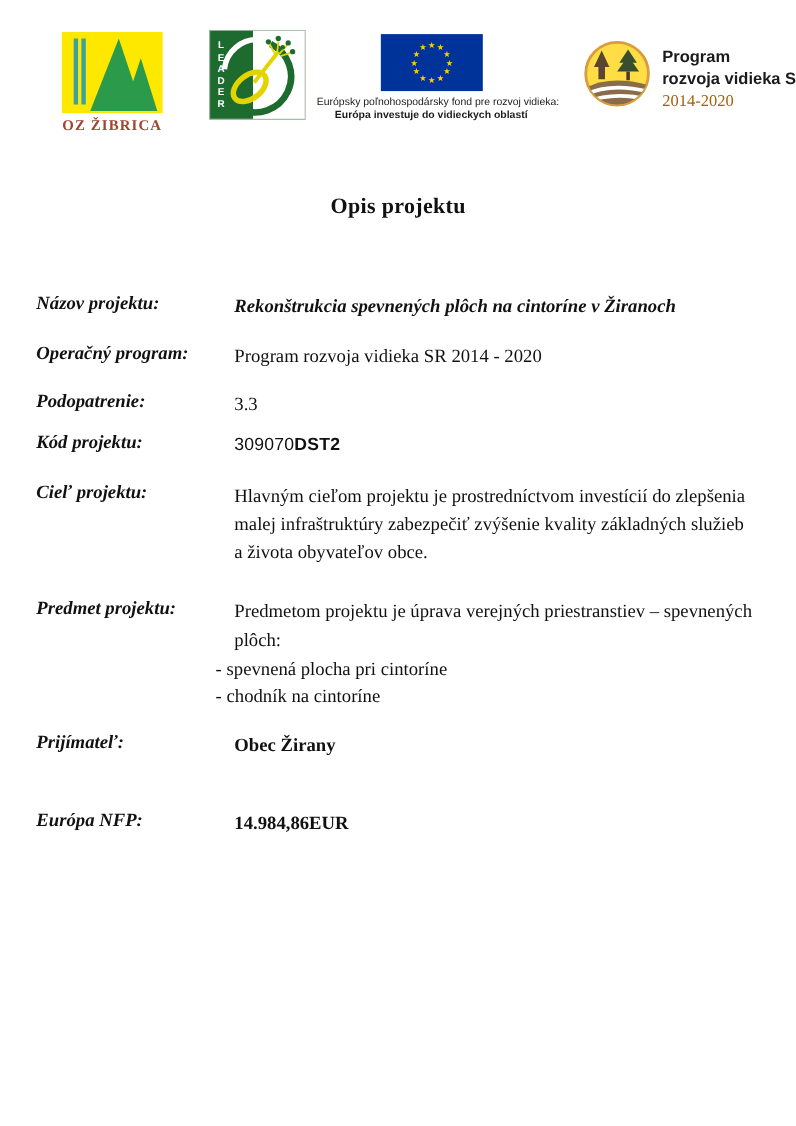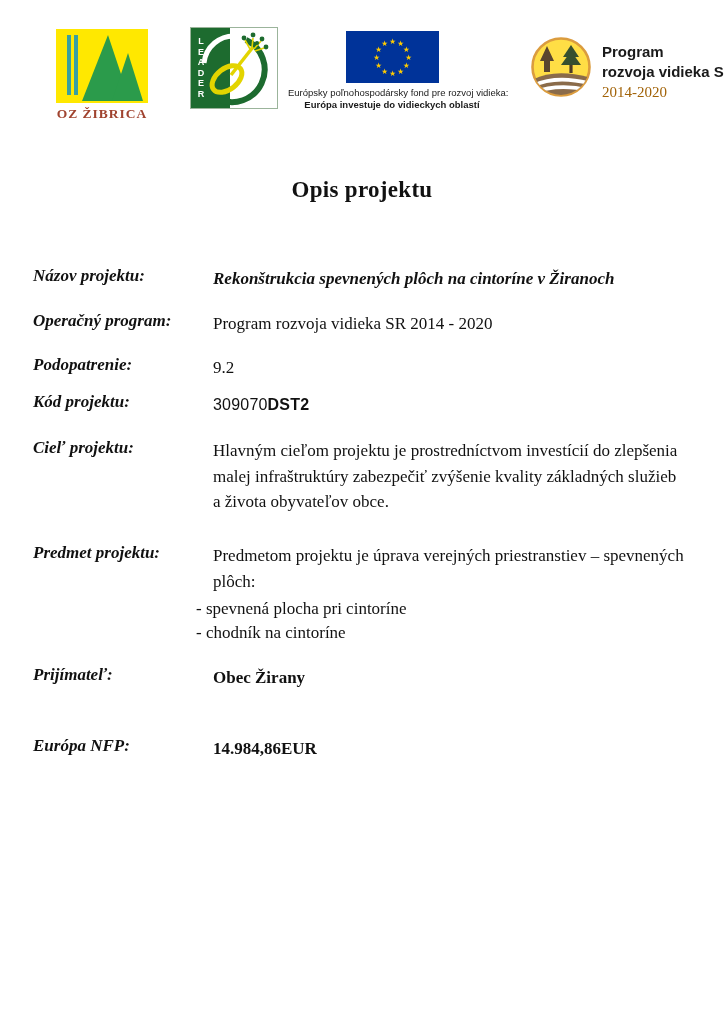--- a/index.html
+++ b/index.html
@@ -46,21 +46,21 @@
     margin-left:10px;padding-top:6px;
     font-family:"Liberation Sans", sans-serif;
     font-size:15px;font-weight:bold;line-height:20px;color:#1a1a1a;
     white-space:nowrap;
   }
   .prv-year{color:#a16207;font-weight:normal;font-family:Liberation Serif, serif;}
 
   
   .doc-title{
     position:absolute;left:0;top:177px;width:724px;
-    text-align:center;font-weight:bold;font-size:23px;letter-spacing:0.3px;
+    text-align:center;font-weight:bold;font-size:20px;letter-spacing:0.3px;
   }
 
   .f-label{
     position:absolute;left:33px;
     font-weight:bold;font-style:italic;font-size:17px;white-space:nowrap;
   }
   .f-value{
     position:absolute;left:213px;width:505px;
     font-size:17px;line-height:25.5px;white-space:pre-line;
   }
@@ -165,21 +165,21 @@
 
   <div class="doc-title">Opis projektu</div>
 
   <div class="f-label top-r0">Názov projektu:</div>
   <div class="f-value v-bold-italic top-r0">Rekonštrukcia spevnených plôch na cintoríne v Žiranoch</div>
 
   <div class="f-label top-r1">Operačný program:</div>
   <div class="f-value top-r1">Program rozvoja vidieka SR 2014 - 2020</div>
 
   <div class="f-label top-r2">Podopatrenie:</div>
-  <div class="f-value top-r2">9.2</div>
+  <div class="f-value top-r2">3.3</div>
 
   <div class="f-label top-r3">Kód projektu:</div>
   <div class="f-value v-code top-r3"><span>309070</span><span class="code-bold">DST2</span></div>
 
   <div class="f-label top-r4">Cieľ projektu:</div>
   <div class="f-value top-r4">Hlavným cieľom projektu je prostredníctvom investícií do zlepšenia
 malej infraštruktúry zabezpečiť zvýšenie kvality základných služieb
 a života obyvateľov obce.</div>
 
   <div class="f-label top-r5">Predmet projektu:</div>

